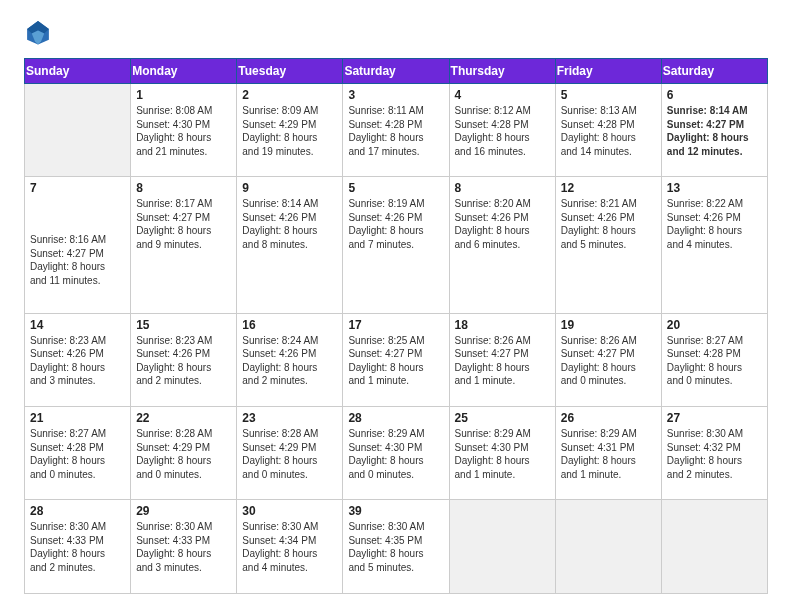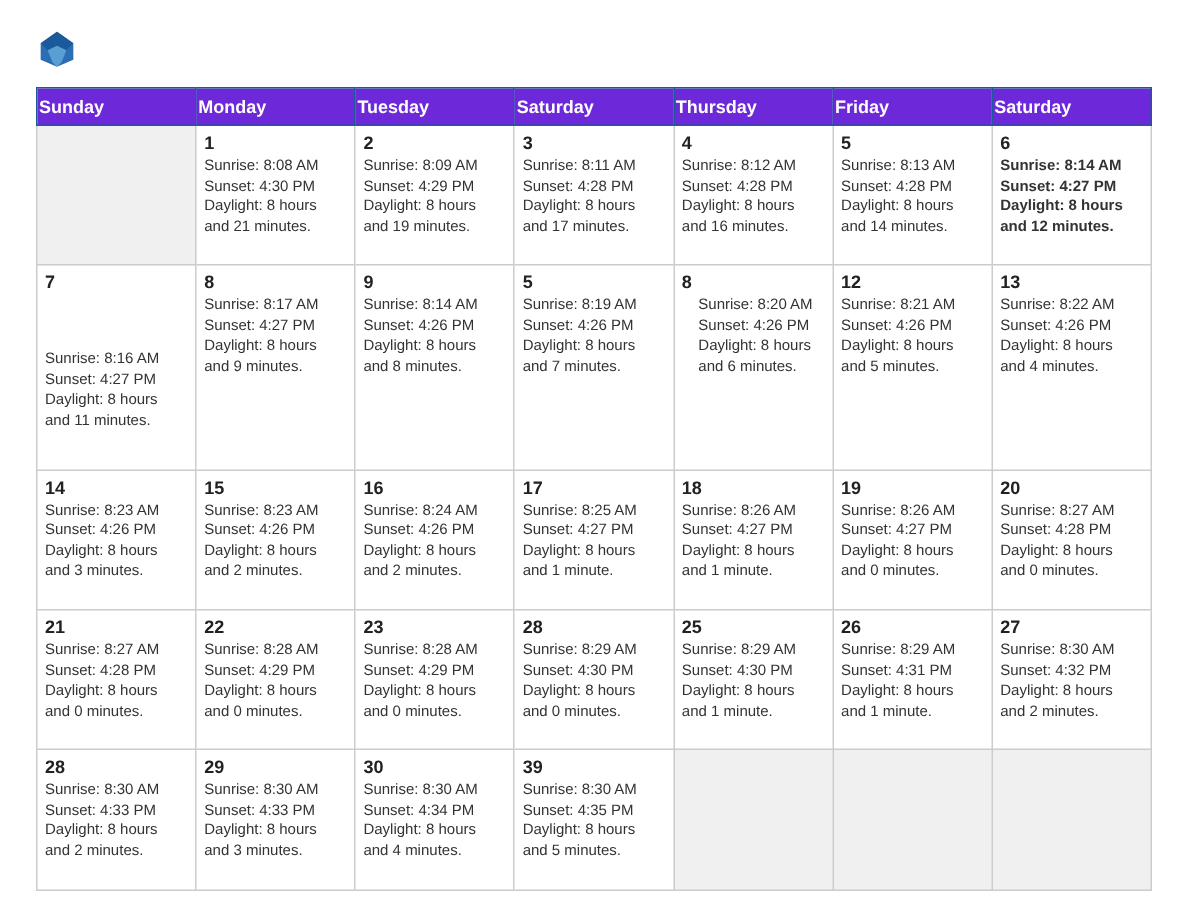--- a/index.html
+++ b/index.html
@@ -203,21 +203,21 @@
           </td>
           <td>
             <span class="day-number">5</span>
             <div class="cell-text" style="white-space: pre-line;">Sunrise: 8:19 AM
 Sunset: 4:26 PM
 Daylight: 8 hours
 and 7 minutes.</div>
           </td>
           <td>
             <span class="day-number">8</span>
-            <div class="cell-text" style="white-space: pre-line; margin-left: 11px;">Sunrise: 8:20 AM
+            <div class="cell-text" style="white-space: pre-line;">Sunrise: 8:20 AM
 Sunset: 4:26 PM
 Daylight: 8 hours
 and 6 minutes.</div>
           </td>
           <td>
             <span class="day-number">12</span>
             <div class="cell-text" style="white-space: pre-line;">Sunrise: 8:21 AM
 Sunset: 4:26 PM
 Daylight: 8 hours
 and 5 minutes.</div>

